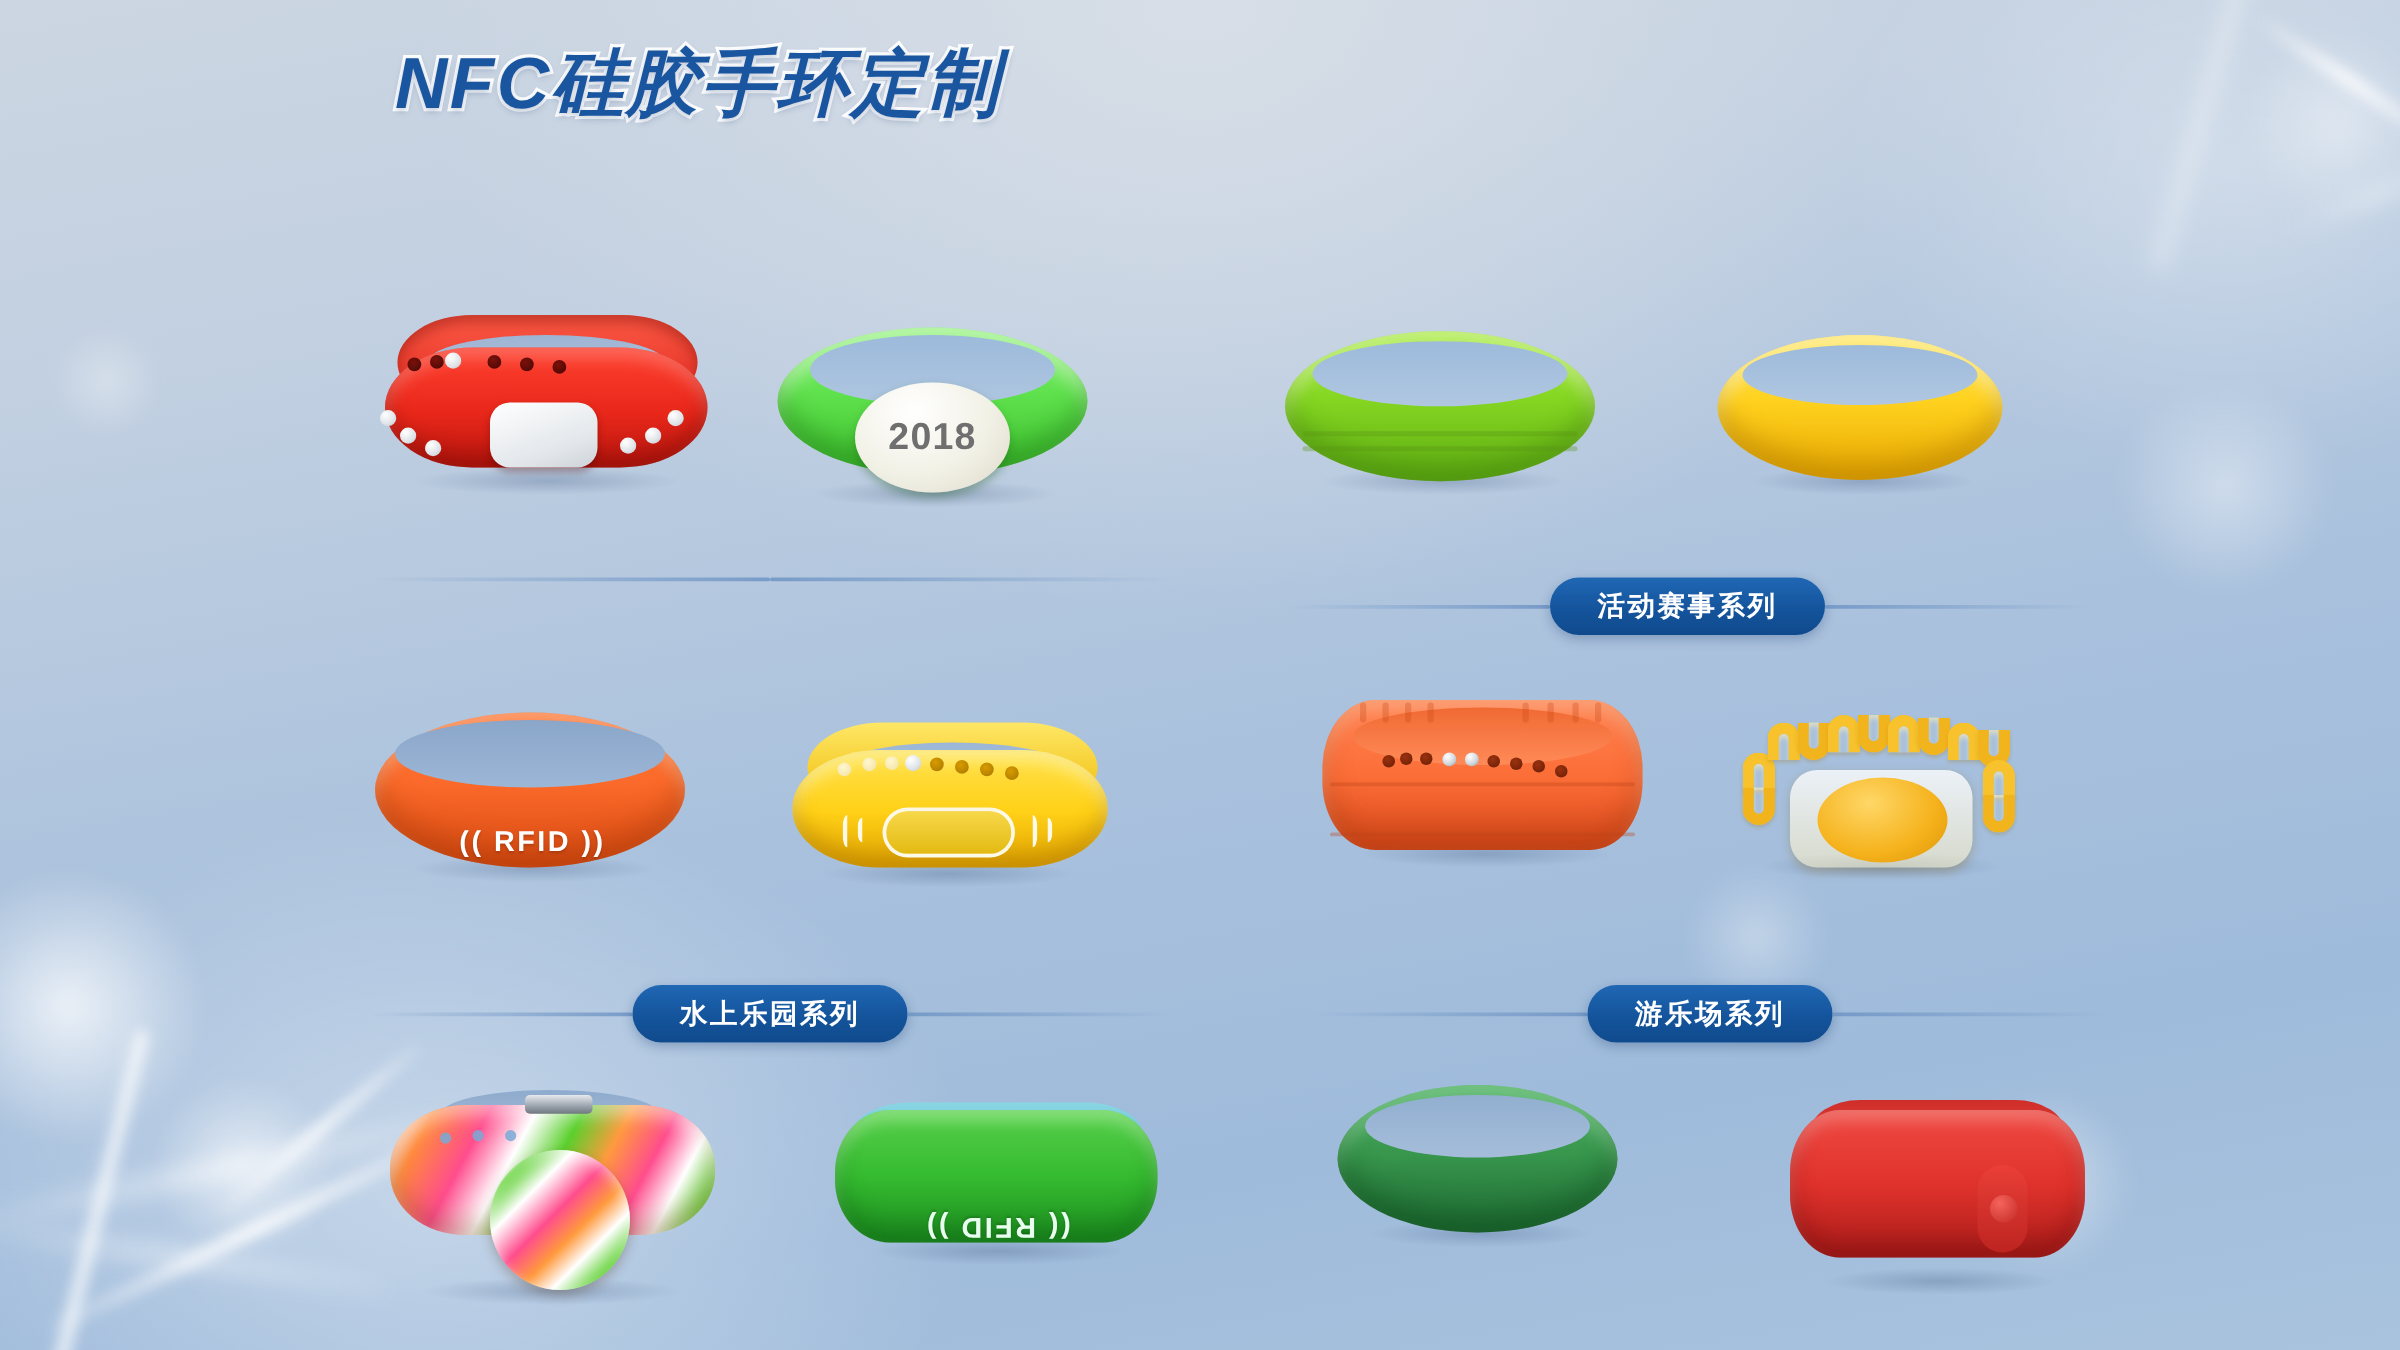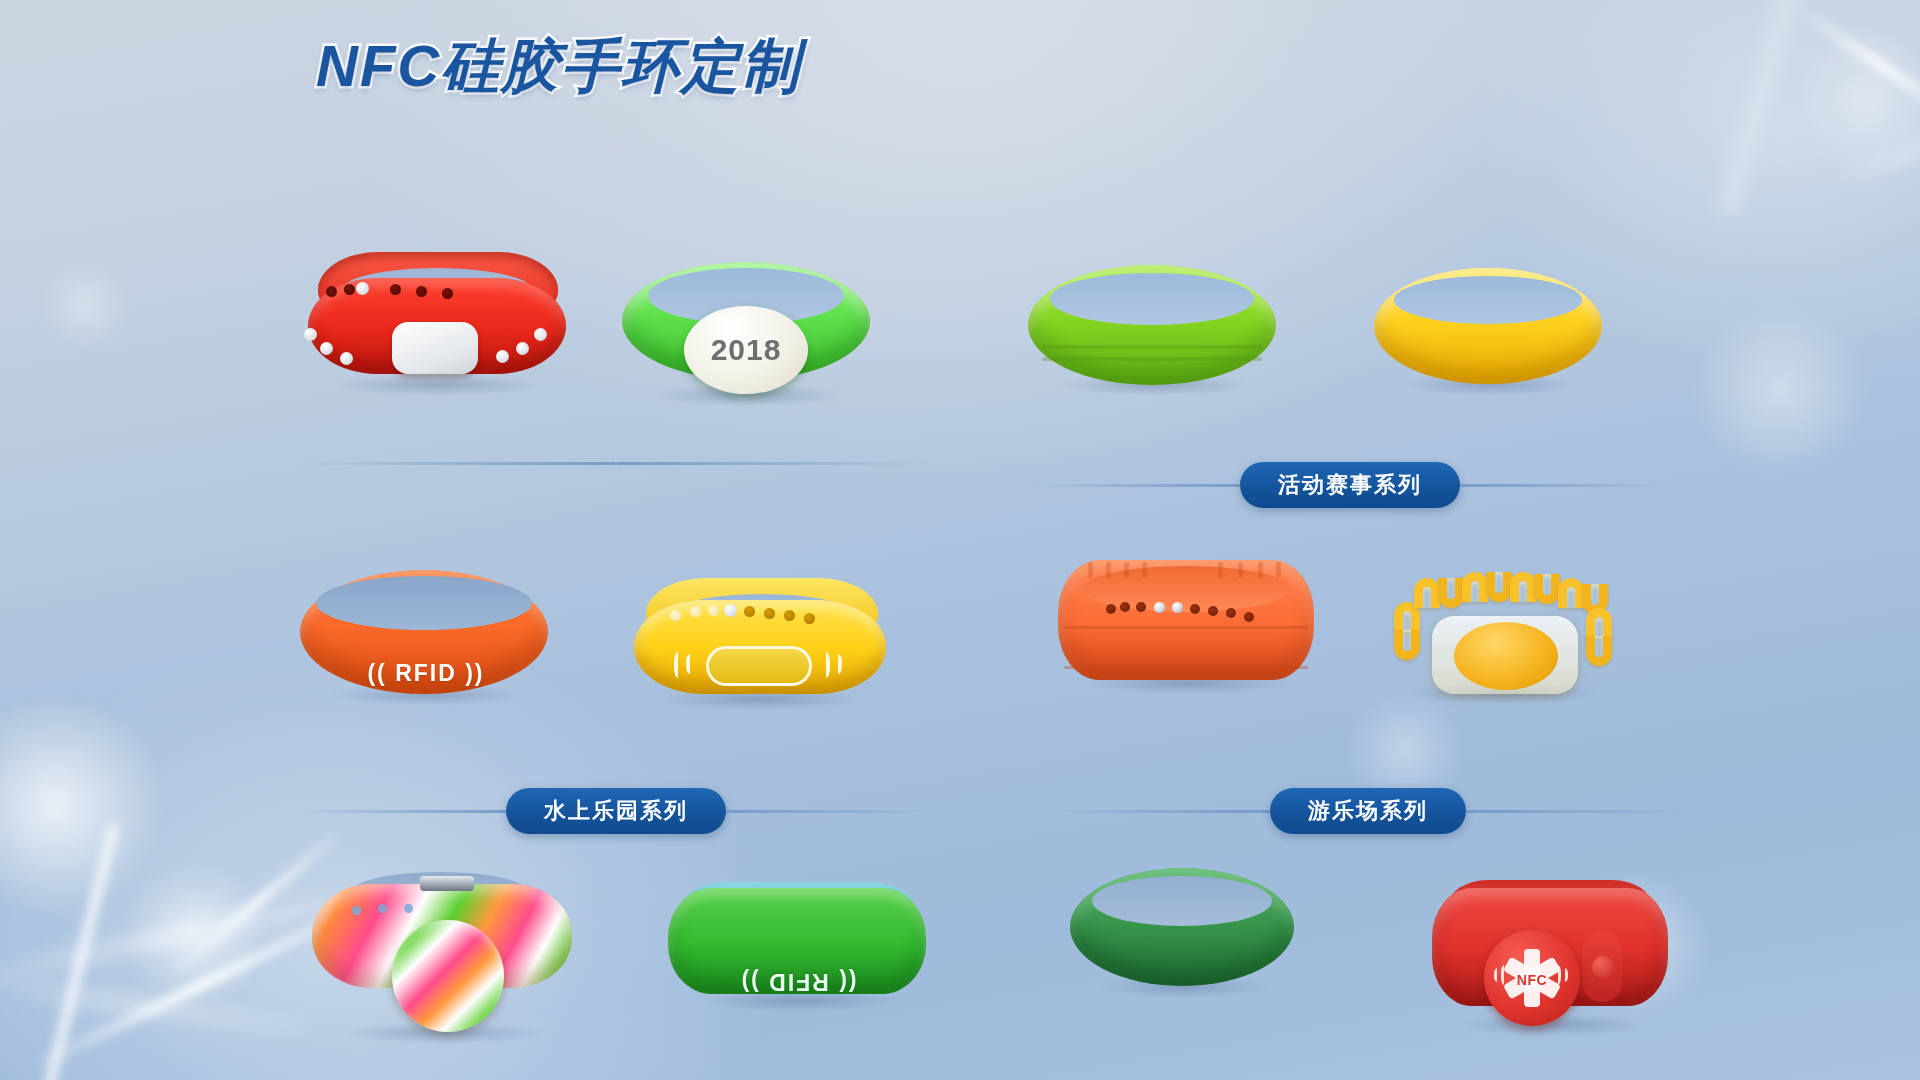--- a/index.html
+++ b/index.html
@@ -399,29 +399,15 @@
     <div class="p11-hollow"></div>
   </div>
 
   <div class="product" style="left:1432px; top:880px; width:240px; height:150px;">
     <div class="shadowpad"></div>
     <div class="p12-inner"></div>
     <div class="p12-inner2"></div>
     <div class="p12-band"></div>
     <div class="p12-tab"></div>
     <div class="p12-tabdot"></div>
-    <div class="p12-disc">
-      <svg class="cross" width="66" height="66" viewBox="0 0 66 66">
-        <g fill="#ffffff" fill-opacity="0.92">
-          <rect x="25" y="4" width="16" height="58" rx="4"></rect>
-          <rect x="25" y="4" width="16" height="58" rx="4" transform="rotate(60 33 33)"></rect>
-          <rect x="25" y="4" width="16" height="58" rx="4" transform="rotate(120 33 33)"></rect>
-        </g>
-      </svg>
-      <div class="nfc-lab">NFC</div>
-      <div class="sigwave" style="left:10px; top:38px; height:14px;"></div>
-      <div class="sigwave" style="left:17px; top:35px; height:20px;"></div>
-      <div class="sigwave" style="left:76px; top:38px; height:14px; transform:scaleX(-1);"></div>
-      <div class="sigwave" style="left:69px; top:35px; height:20px; transform:scaleX(-1);"></div>
-    </div>
   </div>
 
 </div>
 
 </body></html>

